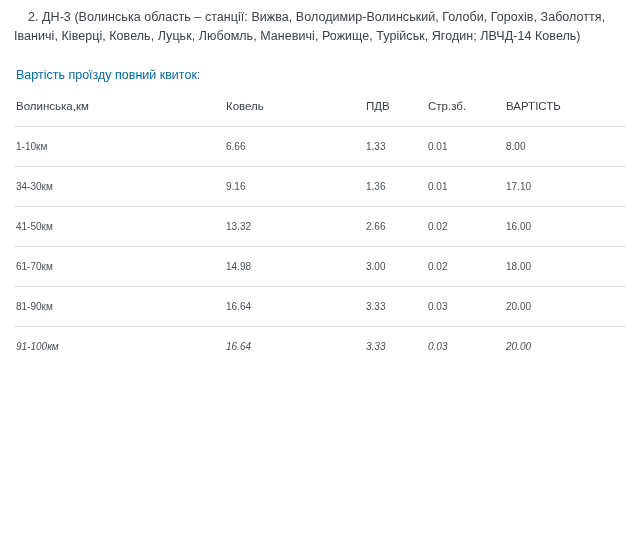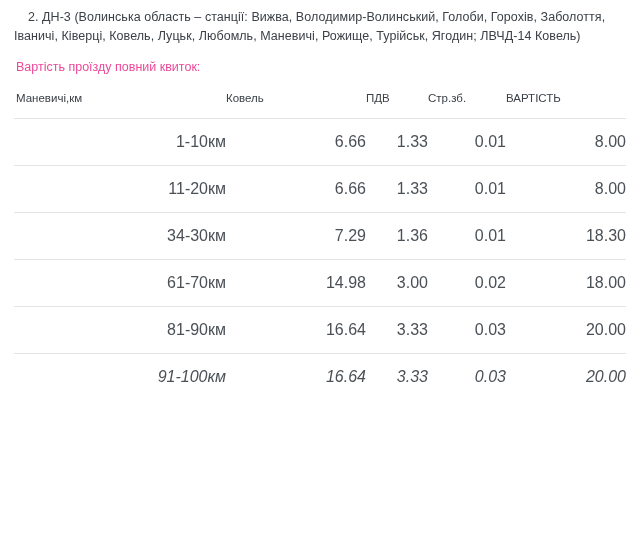--- a/index.html
+++ b/index.html
@@ -19,50 +19,50 @@
     height: 557px;
     position: relative;
     box-sizing: border-box;
     padding: 8px 14px 0 14px;
   }
   .heading {
     font-size: 12.5px;
     line-height: 19px;
     color: #3b4147;
     text-indent: 14px;
-    margin: 0 0 12px 0;
+    margin: 0 0 20px 0;
     letter-spacing: 0.05px;
   }
   .subheading {
     font-size: 12.5px;
     line-height: 18px;
-    color: #ec4899;
+    color: #0369a1;
     margin: 4px 0 10px 0;
     padding-left: 2px;
   }
   table.fare-table {
     width: 100%;
     border-collapse: collapse;
     font-size: 11.5px;
     color: #4a5056;
   }
   table.fare-table th {
     text-align: left;
     font-weight: normal;
     color: #3b4147;
     font-size: 11.5px;
     padding: 6px 0 14px 0;
     border-bottom: 1px solid #e2e4e6;
   }
   table.fare-table td {
-    text-align: right;
+    text-align: left;
     padding: 14px 0 14px 0;
     border-bottom: 1px solid #e2e4e6;
     color: #4a5056;
-    font-size: 16px;
+    font-size: 10px;
     vertical-align: top;
   }
   table.fare-table tr:last-child td {
     border-bottom: none;
     font-style: italic;
   }
   .col-dist { width: 210px; padding-left: 2px !important; }
   .col-tarif { width: 140px; }
   .col-pdv { width: 62px; }
   .col-str { width: 78px; }
@@ -73,48 +73,48 @@
 
 <div class="page">
 
   <p class="heading">2. ДН-3 (Волинська область – станції: Вижва, Володимир-Волинський, Голоби, Горохів, Заболоття, Іваничі, Ківерці, Ковель, Луцьк, Любомль, Маневичі, Рожище, Турійськ, Ягодин; ЛВЧД-14 Ковель)</p>
 
   <p class="subheading">Вартість проїзду повний квиток:</p>
 
   <table class="fare-table">
     <thead>
       <tr>
-        <th class="col-dist">Маневичі,км</th>
+        <th class="col-dist">Волинська,км</th>
         <th class="col-tarif">Ковель</th>
         <th class="col-pdv">ПДВ</th>
         <th class="col-str">Стр.зб.</th>
         <th class="col-vart">ВАРТІСТЬ</th>
       </tr>
     </thead>
     <tbody>
       <tr>
         <td class="col-dist">1-10км</td>
         <td class="col-tarif">6.66</td>
         <td class="col-pdv">1.33</td>
         <td class="col-str">0.01</td>
         <td class="col-vart">8.00</td>
       </tr>
       <tr>
-        <td class="col-dist">11-20км</td>
-        <td class="col-tarif">6.66</td>
-        <td class="col-pdv">1.33</td>
+        <td class="col-dist">34-30км</td>
+        <td class="col-tarif">9.16</td>
+        <td class="col-pdv">1.36</td>
         <td class="col-str">0.01</td>
-        <td class="col-vart">8.00</td>
+        <td class="col-vart">17.10</td>
       </tr>
       <tr>
-        <td class="col-dist">34-30км</td>
-        <td class="col-tarif">7.29</td>
-        <td class="col-pdv">1.36</td>
-        <td class="col-str">0.01</td>
-        <td class="col-vart">18.30</td>
+        <td class="col-dist">41-50км</td>
+        <td class="col-tarif">13.32</td>
+        <td class="col-pdv">2.66</td>
+        <td class="col-str">0.02</td>
+        <td class="col-vart">16.00</td>
       </tr>
       <tr>
         <td class="col-dist">61-70км</td>
         <td class="col-tarif">14.98</td>
         <td class="col-pdv">3.00</td>
         <td class="col-str">0.02</td>
         <td class="col-vart">18.00</td>
       </tr>
       <tr>
         <td class="col-dist">81-90км</td>

